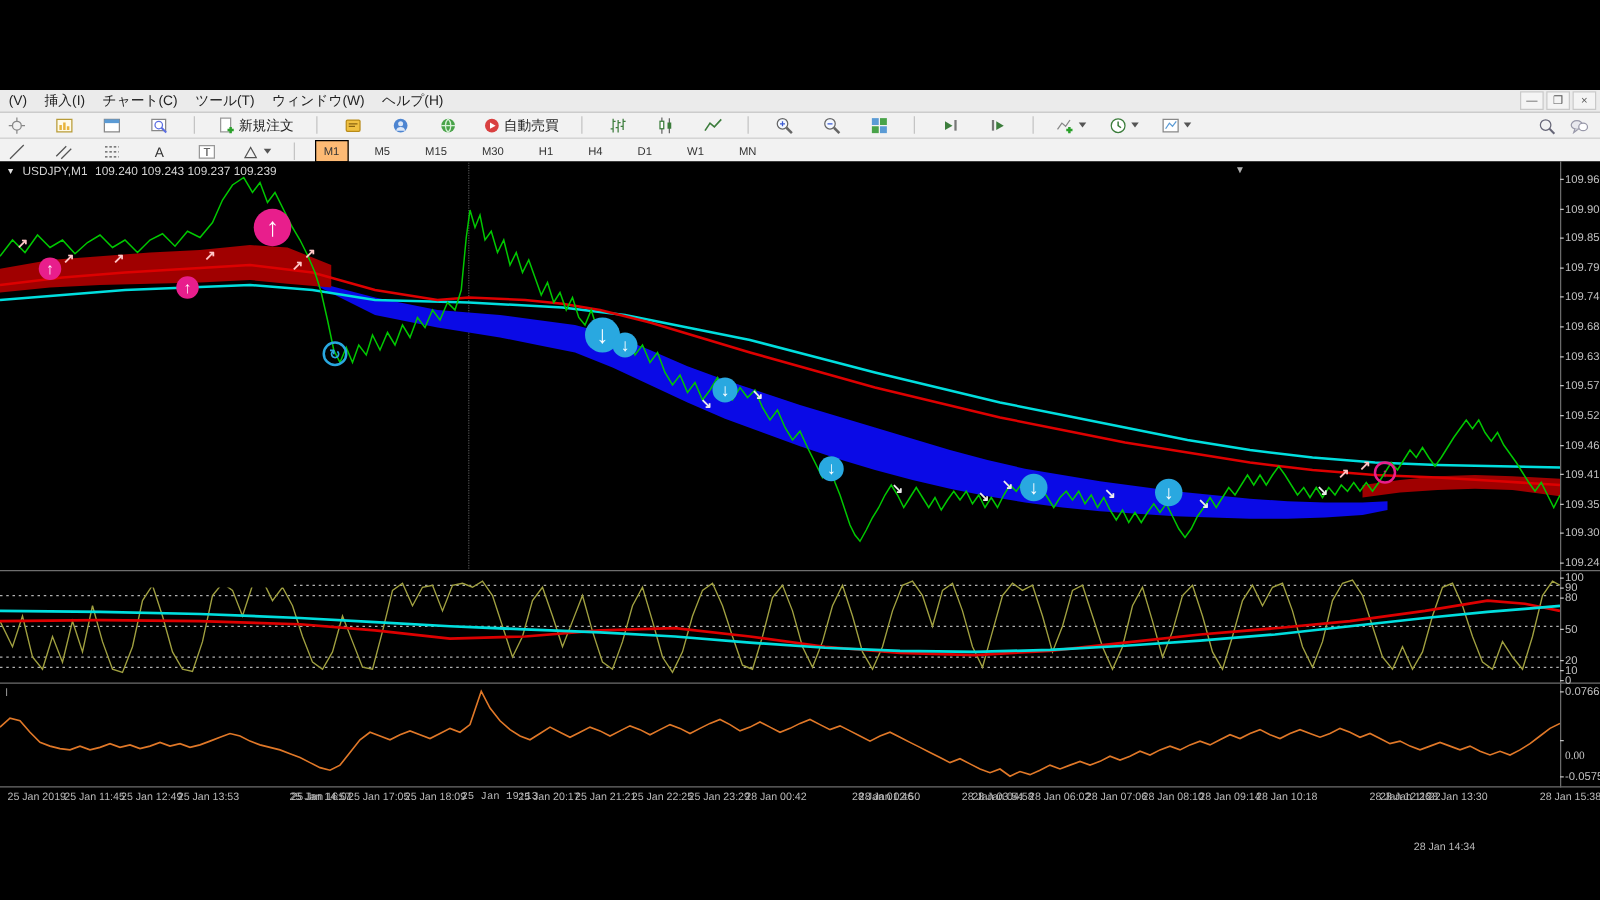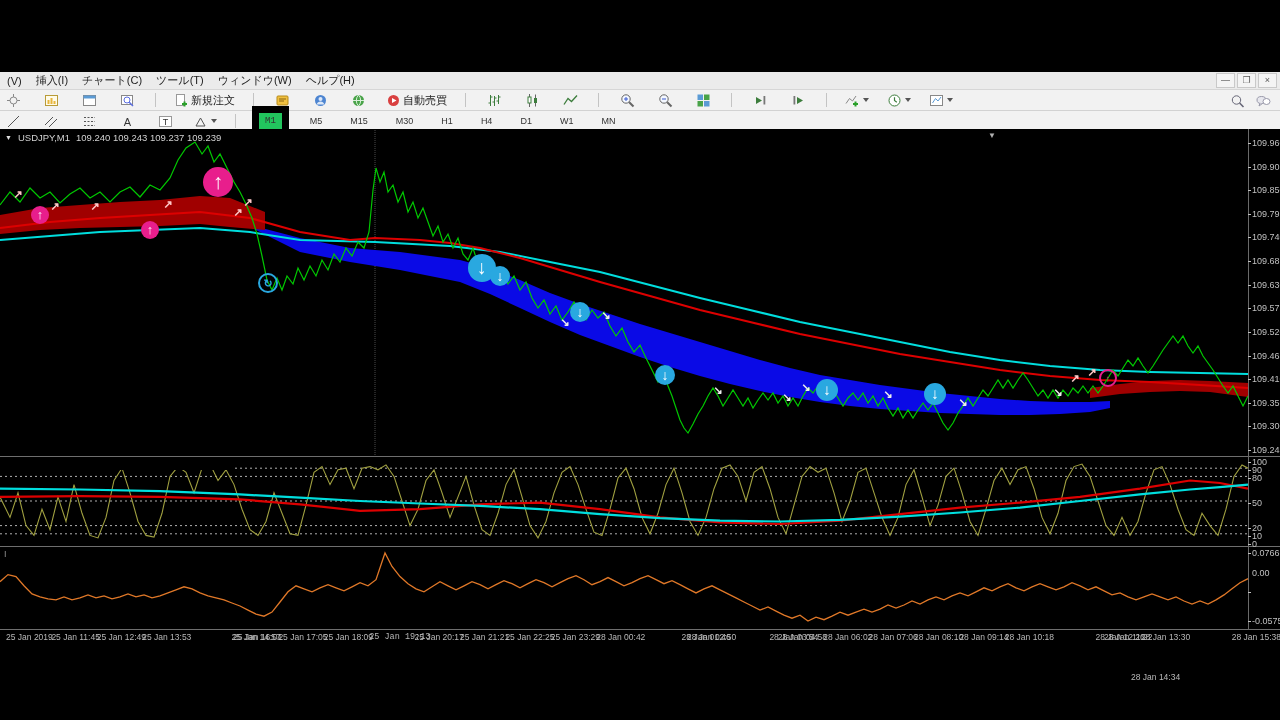--- a/index.html
+++ b/index.html
@@ -18,21 +18,21 @@
   .tb-sep{width:1px;height:14px;background:#c4c4c4;margin:0 3px;flex:0 0 auto;}
   .tb-btn{height:18px;min-width:20px;display:flex;align-items:center;justify-content:center;gap:2px;
           padding:0 2px;border:1px solid transparent;font-size:11px;color:#222;white-space:nowrap;}
   .tb-btn .ic{width:15px;height:15px;display:block;}
   .caret{width:0;height:0;border-left:3px solid transparent;border-right:3px solid transparent;
          border-top:4px solid #555;margin-left:1px;}
   #tb-right{position:absolute;right:4px;top:1px;display:flex;}
   
   .tf-btn{height:16px;padding:0 6px;font-size:9px;color:#333;display:flex;align-items:center;margin:0 1px;
           border:1px solid transparent;}
-  .tf-btn.active{background:#22c55e;border:7px solid #000000;font-family:Liberation Mono, monospace;}
+  .tf-btn.active{background:#fdba74;border:1px solid #000000;}
   
   #chartarea{position:absolute;top:57px;left:0;right:0;bottom:0;background:#000;}
   #main-svg{position:absolute;left:0;top:1px;}
   #ind1-svg{position:absolute;left:0;top:329px;}
   #ind2-svg{position:absolute;left:0;top:418px;}
   .hsep{position:absolute;left:0;width:1280px;height:1px;background:#6e6e6e;}
   #axis-col{position:absolute;left:1248px;top:0;width:32px;height:501px;border-left:1px solid #6a6a6a;}
   .ax-label{position:absolute;left:1252px;font-size:9px;color:#c0c0c0;white-space:nowrap;}
   .tick{position:absolute;left:1248px;width:3px;height:1px;background:#c0c0c0;}
   .time-label{position:absolute;top:503px;font-size:8.5px;color:#b8b8b8;white-space:nowrap;}
@@ -374,21 +374,21 @@
         <div class="ax-label" style="top: 369px;">50</div>
         <div class="tick" style="top: 374px;"></div>
         <div class="ax-label" style="top: 393.6px;">20</div>
         <div class="tick" style="top: 398.6px;"></div>
         <div class="ax-label" style="top: 401.8px;">10</div>
         <div class="tick" style="top: 406.8px;"></div>
         <div class="ax-label" style="top: 410px;">0</div>
         <div class="tick" style="top: 415px;"></div>
         <div class="ax-label" style="top: 419px;">0.0766</div>
         <div class="tick" style="top: 424px;"></div>
-        <div class="ax-label" style="top: 439px;">0.00</div>
+        <div class="ax-label" style="top: 470px; font-family: Liberation Serif, serif;">0.00</div>
         <div class="tick" style="top: 462.836px;"></div>
         <div class="ax-label" style="top: 486.989px;">-0.0575</div>
         <div class="tick" style="top: 491.989px;"></div>
       </div>
     <div id="time-axis">
         <div class="time-label" style="left: 6px;">25 Jan 2019</div>
         <div class="time-label" style="left: 51.4px;">25 Jan 11:45</div>
         <div class="time-label" style="left: 96.8px;">25 Jan 12:49</div>
         <div class="time-label" style="left: 142.2px;">25 Jan 13:53</div>
         <div class="time-label" style="left: 187.6px; padding-left: 44px;">25 Jan 14:57</div>

